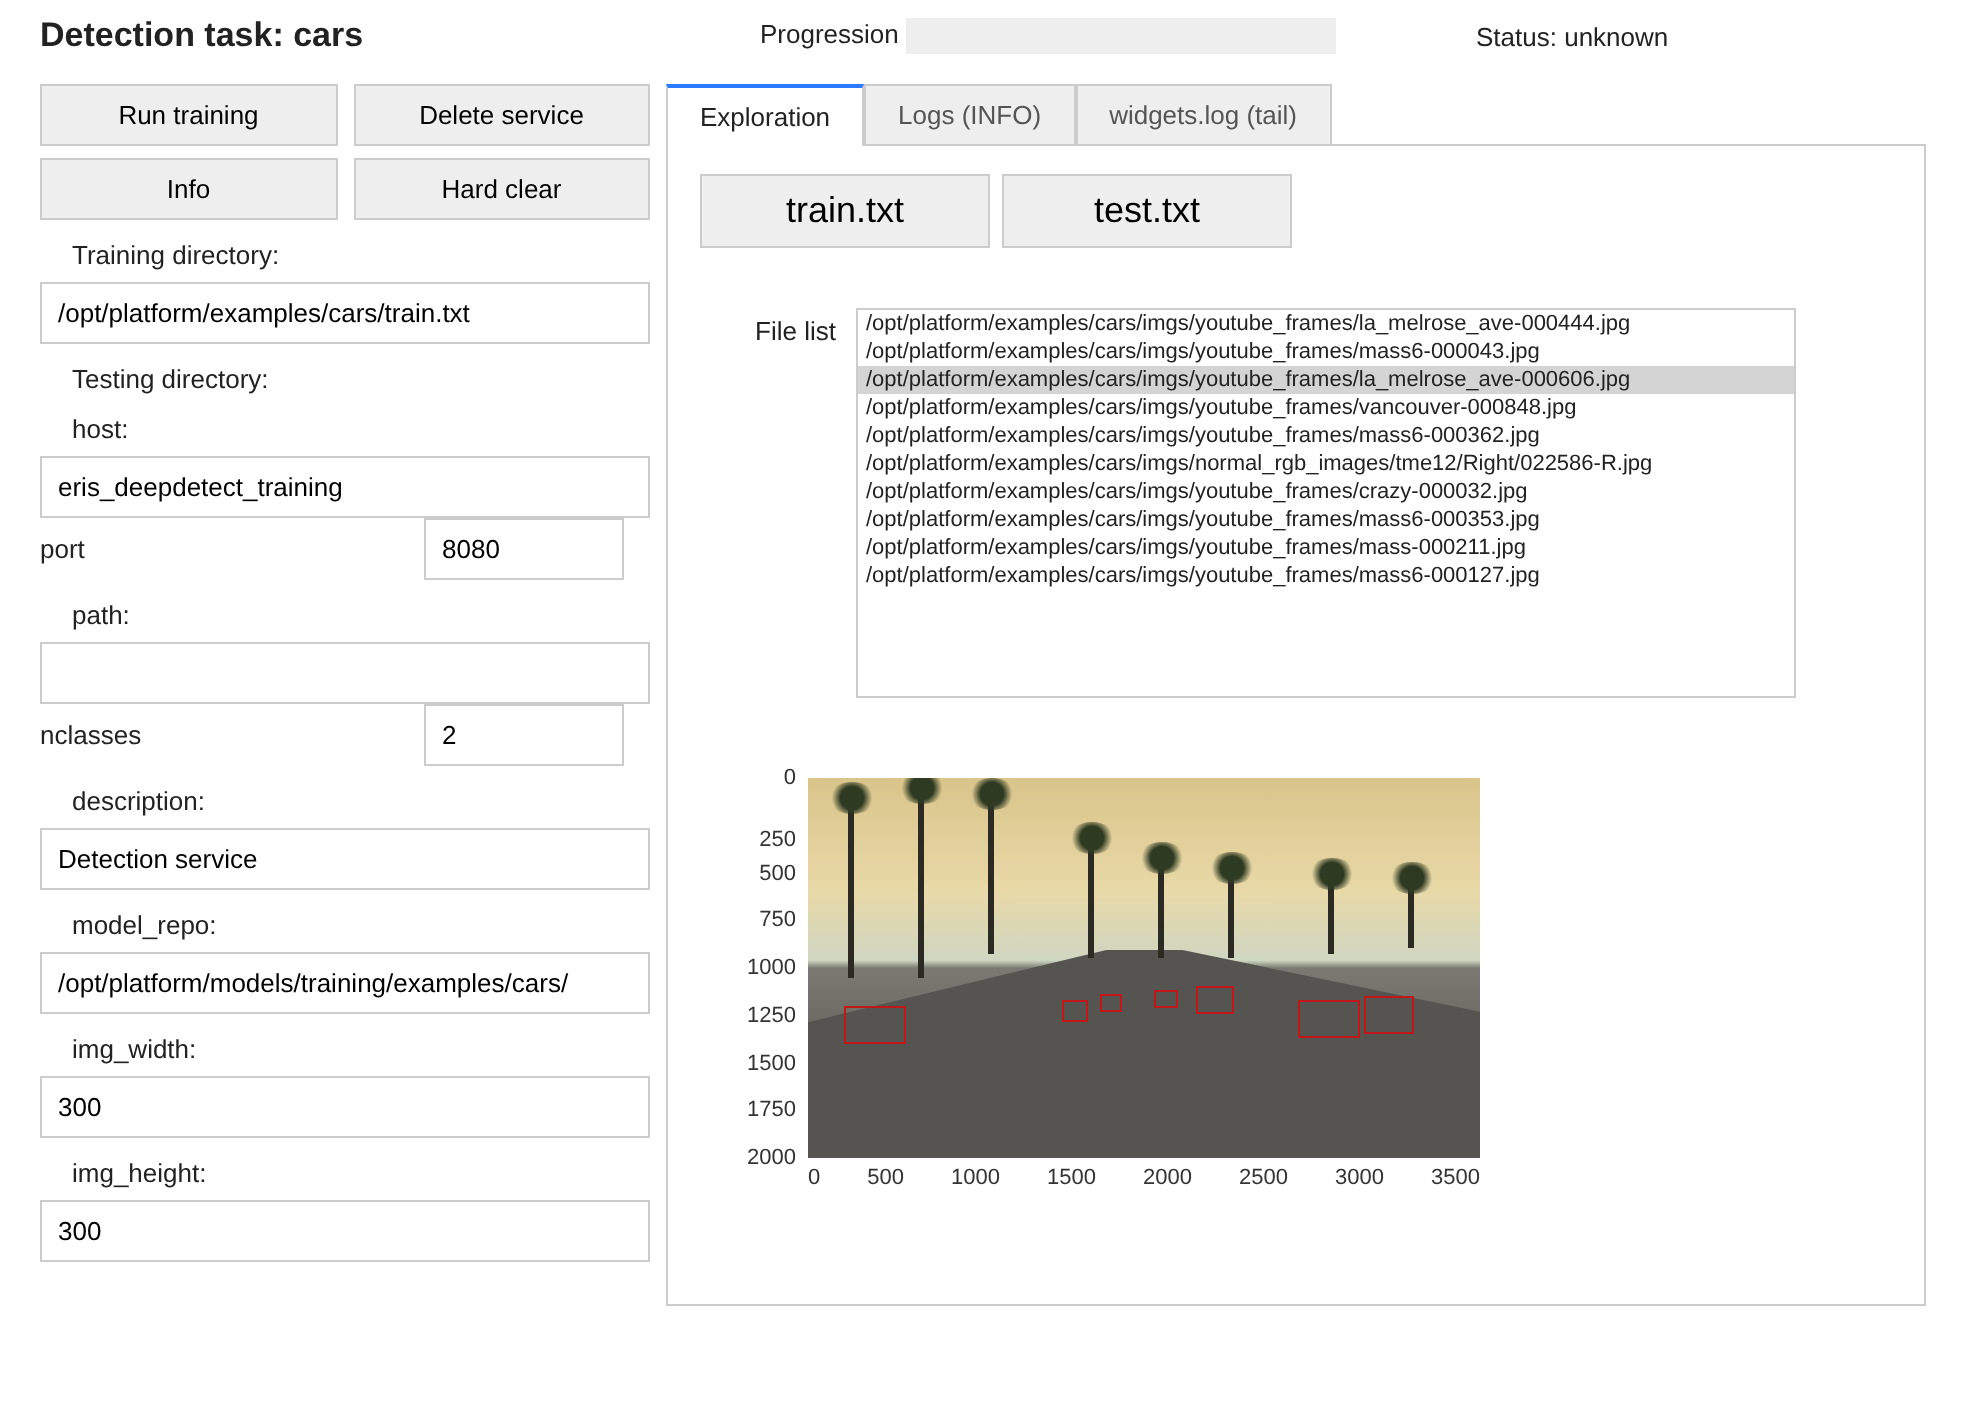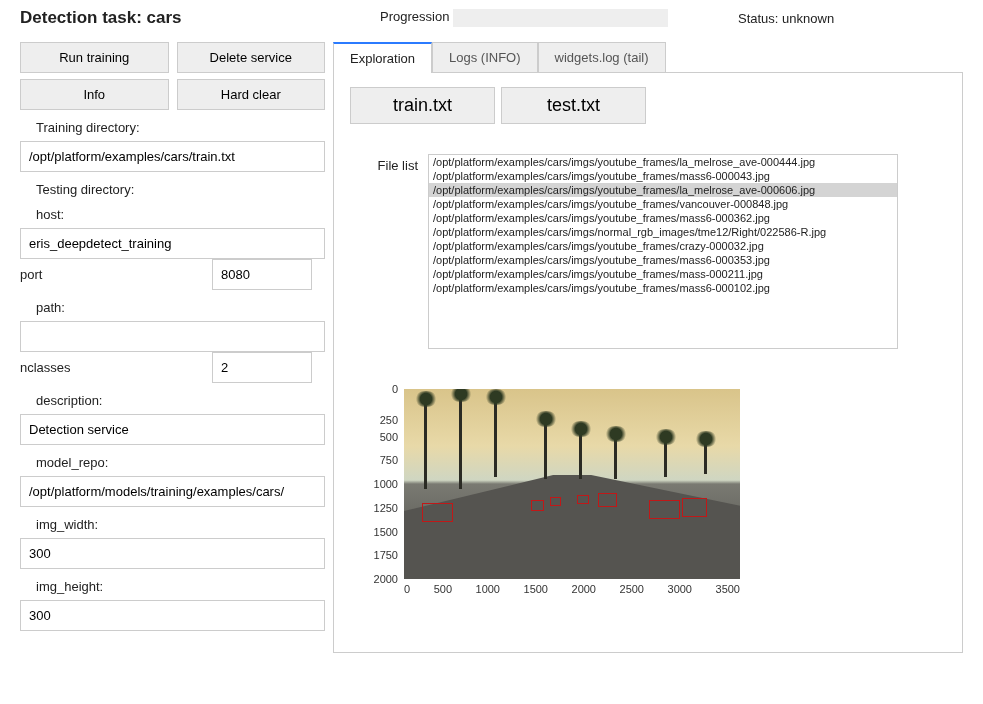--- a/index.html
+++ b/index.html
@@ -281,21 +281,21 @@
         <div class="file-list-box" id="file-list">
             <div class="file-item">/opt/platform/examples/cars/imgs/youtube_frames/la_melrose_ave-000444.jpg</div>
             <div class="file-item">/opt/platform/examples/cars/imgs/youtube_frames/mass6-000043.jpg</div>
             <div class="file-item selected">/opt/platform/examples/cars/imgs/youtube_frames/la_melrose_ave-000606.jpg</div>
             <div class="file-item">/opt/platform/examples/cars/imgs/youtube_frames/vancouver-000848.jpg</div>
             <div class="file-item">/opt/platform/examples/cars/imgs/youtube_frames/mass6-000362.jpg</div>
             <div class="file-item">/opt/platform/examples/cars/imgs/normal_rgb_images/tme12/Right/022586-R.jpg</div>
             <div class="file-item">/opt/platform/examples/cars/imgs/youtube_frames/crazy-000032.jpg</div>
             <div class="file-item">/opt/platform/examples/cars/imgs/youtube_frames/mass6-000353.jpg</div>
             <div class="file-item">/opt/platform/examples/cars/imgs/youtube_frames/mass-000211.jpg</div>
-            <div class="file-item">/opt/platform/examples/cars/imgs/youtube_frames/mass6-000102.jpg</div>
+            <div class="file-item">/opt/platform/examples/cars/imgs/youtube_frames/mass6-000127.jpg</div>
           </div>
       </div>
 
       <div class="chart-area">
         <div class="chart-y" id="yticks">
             <span class="ytick" style="top: 0px;">0</span>
             <span class="ytick" style="top: 31px;">250</span>
             <span class="ytick" style="top: 47.5px;">500</span>
             <span class="ytick" style="top: 71.25px;">750</span>
             <span class="ytick" style="top: 95px;">1000</span>

